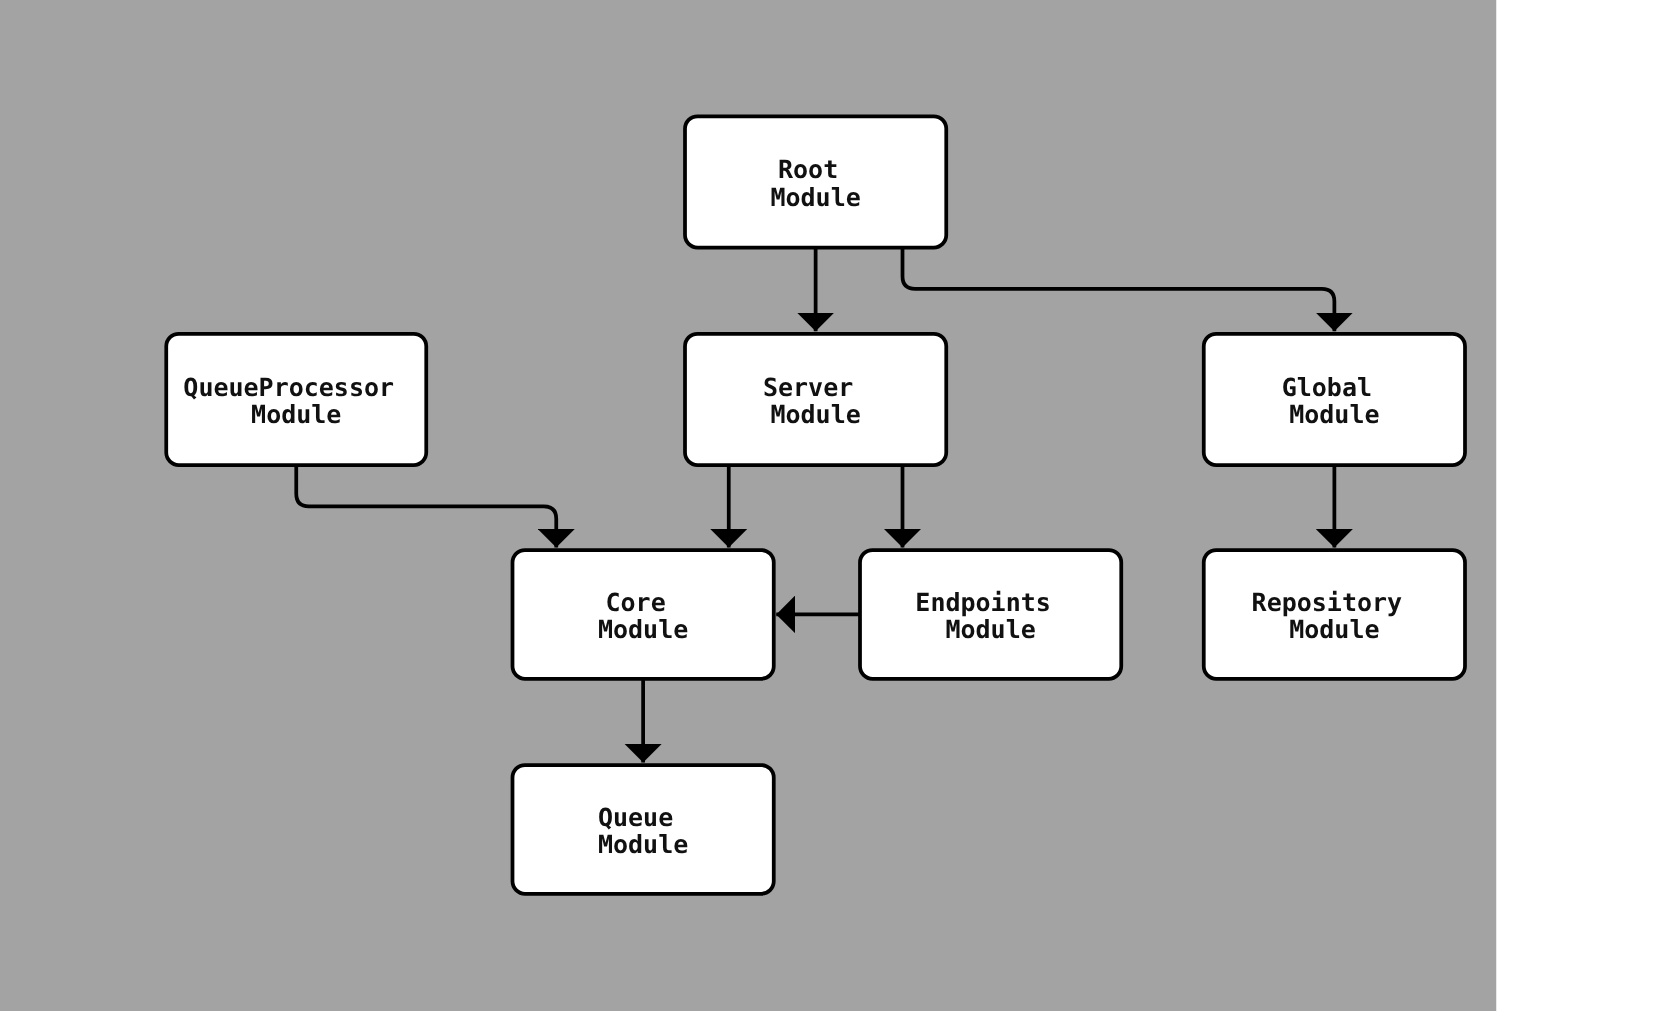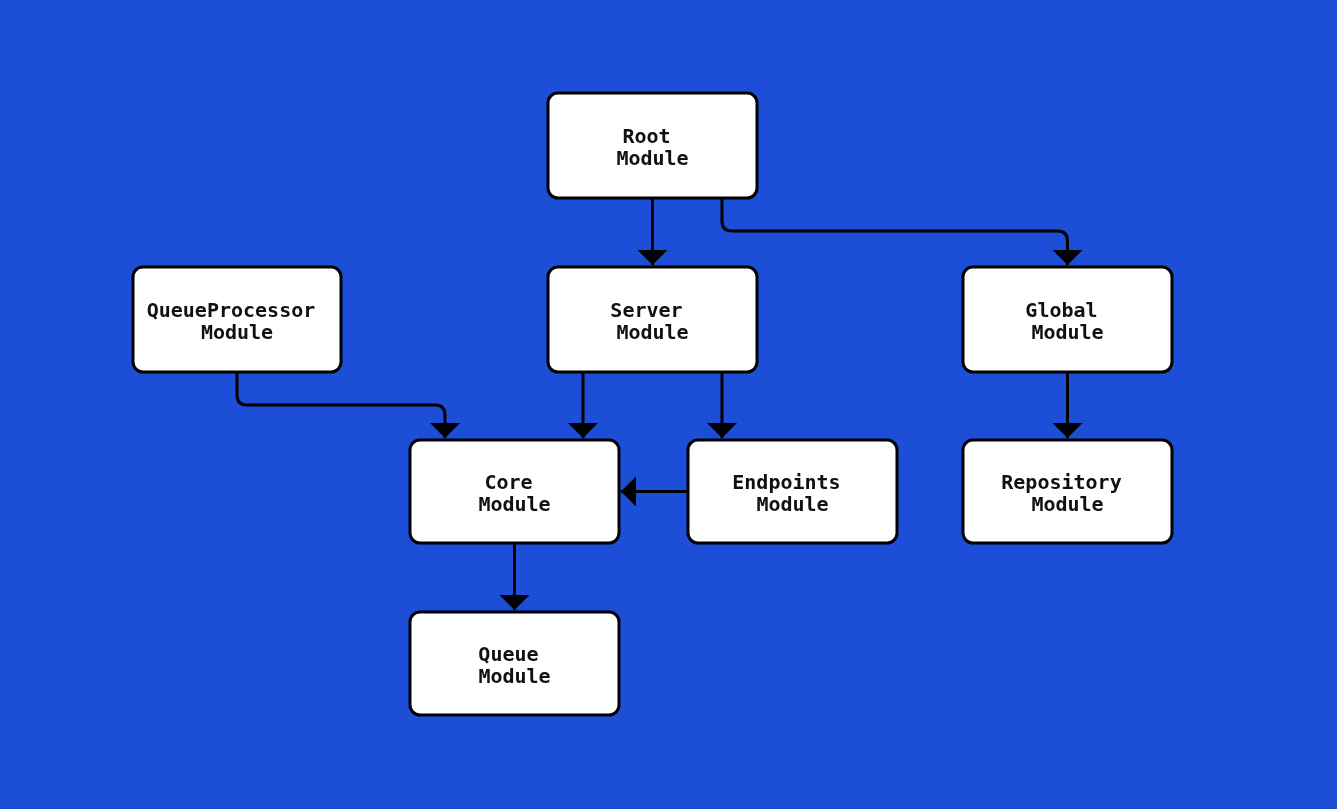--- a/index.html
+++ b/index.html
@@ -2,23 +2,23 @@
 <html><head>
 <meta charset="utf-8">
 <style>
   html, body {
     margin: 0;
     padding: 0;
     background: #ffffff;
   }
   .canvas {
     position: relative;
-    width: 1337px;
+    width: 1197px;
     height: 809px;
-    background: #1d4ed8;
+    background: #a3a3a3;
     overflow: hidden;
   }
   svg.diagram {
     display: block;
     width: 1337px;
     height: 809px;
   }
   .node-box {
     fill: #ffffff;
     stroke: #000000;

